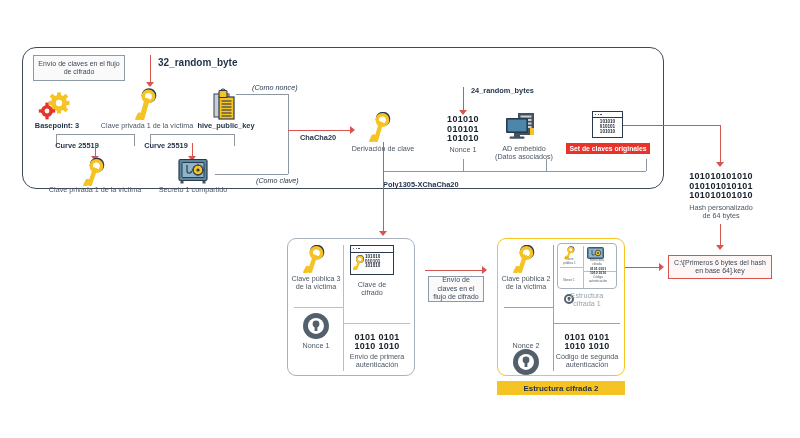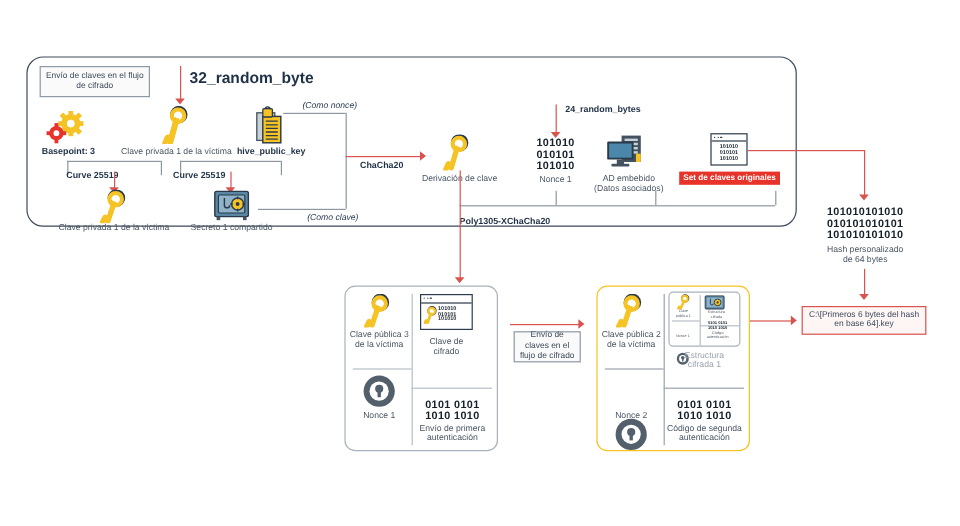--- a/index.html
+++ b/index.html
@@ -76,21 +76,21 @@
 <div id="canvas">
 
   <div class="panel abs" style="left:22px;top:47px;width:640px;height:140px;"></div>
 
   <div class="note abs" style="left:33px;top:55px;width:92px;height:26px;">
     <span>Envío de claves en el flujo de cifrado</span>
   </div>
 
   <div class="rl-v abs" style="left:150px;top:55px;height:28px;"></div>
   <div class="arr-d abs" style="left:145.8px;top:82px;"></div>
-  <div class="abs" style="left:158px;top:57px;font-size:13px;font-weight:bold;color:#1f3146;white-space:nowrap;">32_random_byte</div>
+  <div class="abs" style="left:158px;top:57px;font-size:10px;font-weight:bold;color:#1f3146;white-space:nowrap;">32_random_byte</div>
 
   <div class="ico" style="left:38px;top:92px;width:34px;height:28px;">
     <svg width="34" height="28" viewBox="0 0 34 28">
       <g fill="#f6c324">
         <circle cx="21" cy="11" r="8"></circle>
         <g>
           <rect x="19" y="0.5" width="4" height="4"></rect>
             <rect x="19" y="17.5" width="4" height="4"></rect>
           <rect x="10.5" y="9" width="4" height="4"></rect>
             <rect x="27.5" y="9" width="4" height="4"></rect>
@@ -408,14 +408,17 @@
       <rect x="4.6" y="6" width="2.8" height="6" fill="#53606c"></rect>
     </svg>
   </div>
   <div class="lbl abs" style="left:502px;top:342px;width:48px;">Nonce 2</div>
 
   <div class="mono-bin abs" style="left:554px;top:333px;width:66px;">0101 0101</div>
   <div class="mono-bin abs" style="left:554px;top:342px;width:66px;">1010 1010</div>
   <div class="lbl abs" style="left:550px;top:353px;width:74px;">Código de segunda</div>
   <div class="lbl abs" style="left:550px;top:361px;width:74px;">autenticación</div>
 
+  <div class="banner gold abs" style="left:497px;top:381px;width:128px;height:14px;">
+    <span>Estructura cifrada 2</span>
+  </div>
 
 </div>
 
 </body></html>

